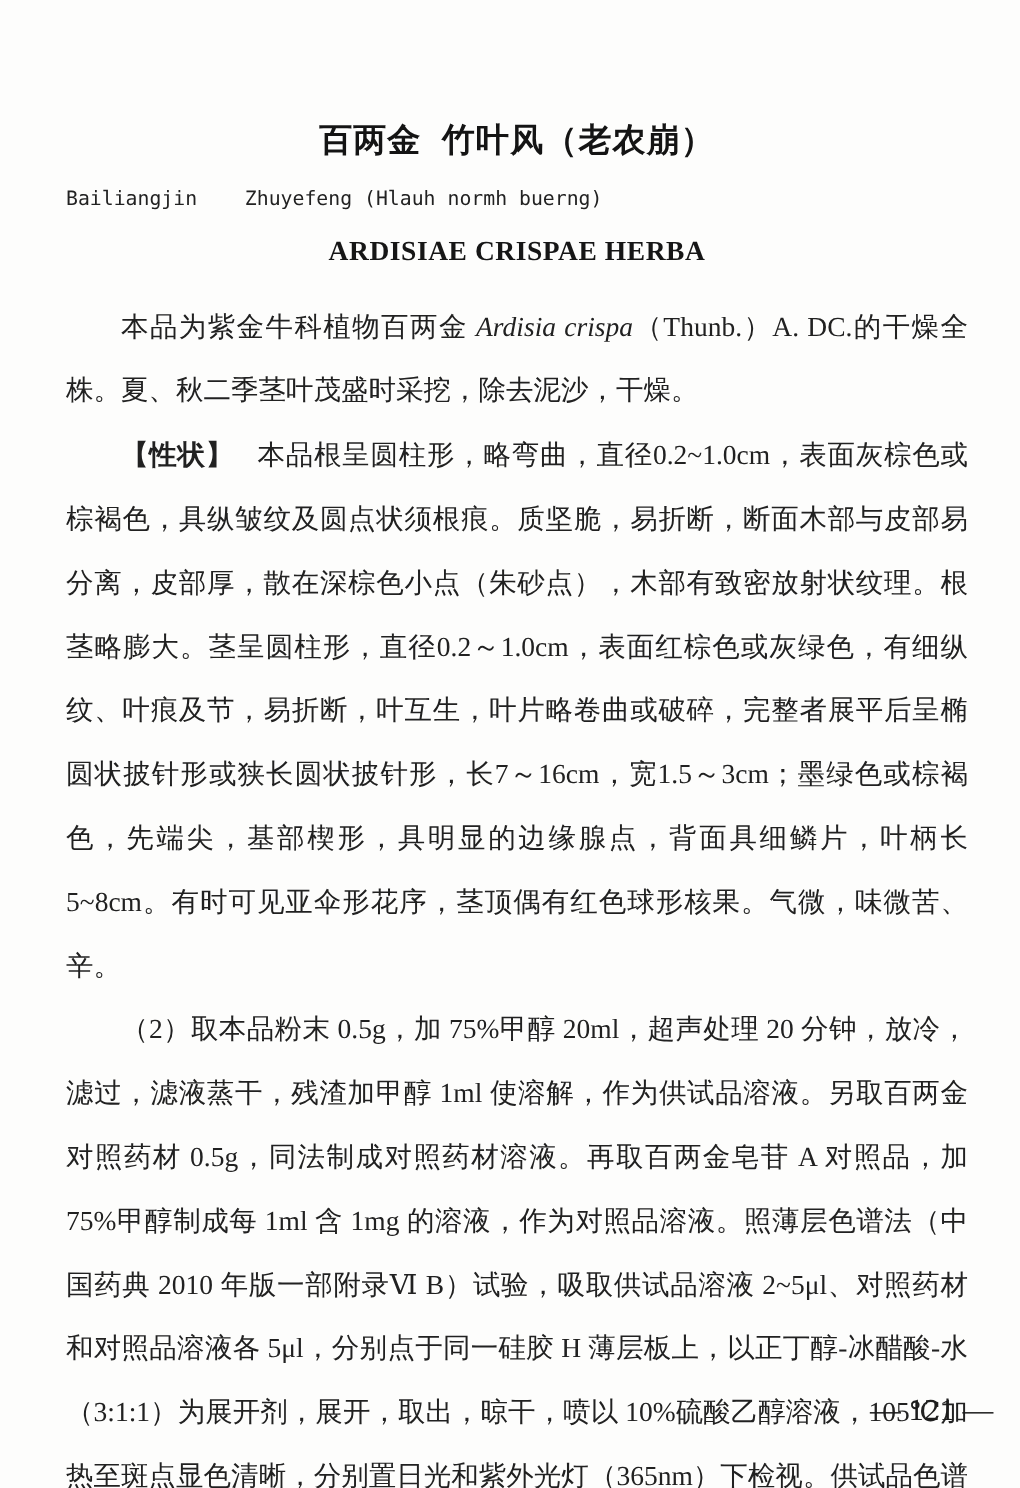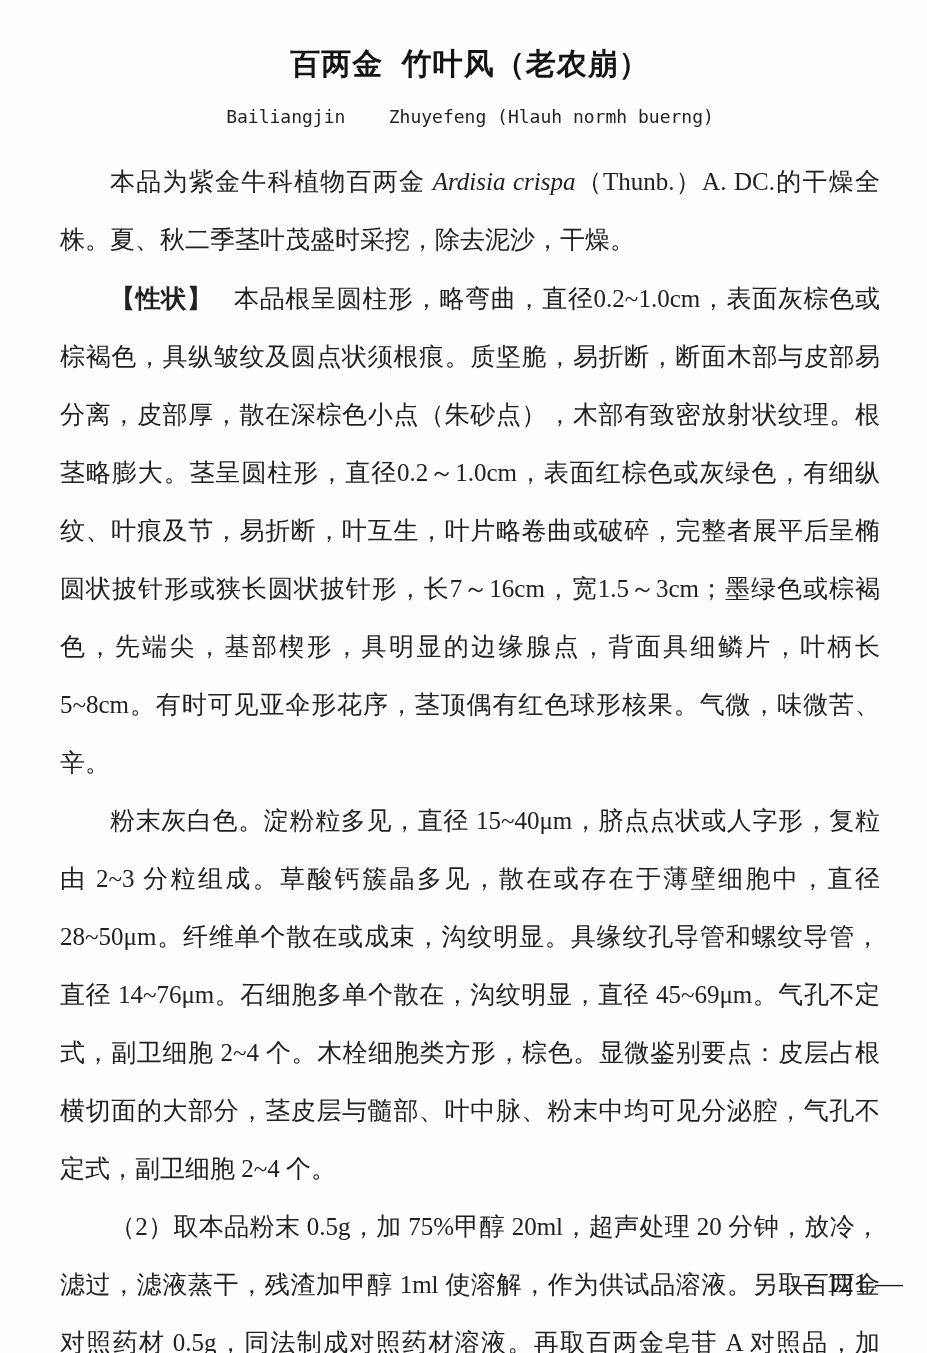--- a/index.html
+++ b/index.html
@@ -17,34 +17,34 @@
     width: 927px;
     height: 1353px;
     box-sizing: border-box;
     overflow: hidden;
     background: #fdfdfc;
   }
   .content {
     margin: 0 47px 0 60px;
   }
   .title-cn {
-    margin: 0;
-    padding-top: 44px;
+    margin: 12px;
+    padding-top: 96px;
     text-align: center;
     font-family: "Liberation Sans", "DejaVu Sans", sans-serif;
     font-weight: 700;
     font-size: 30px;
     line-height: 40px;
     letter-spacing: 1px;
     white-space: pre;
     color: #141414;
   }
   .title-pinyin {
     margin-top: 22px;
-    text-align: center;
+    text-align: left;
     font-family: "DejaVu Sans Mono", "Liberation Mono", monospace;
     font-size: 18px;
     line-height: 22px;
     white-space: pre;
     color: #222222;
   }
   .title-latin {
     margin: 22px 0 0 0;
     text-align: center;
     font-family: "Liberation Serif", "DejaVu Serif", serif;
@@ -89,21 +89,21 @@
     color: #1c1c1c;
   }
 </style>
 </head>
 <body>
 
 <div class="page" style="background: rgb(253, 253, 252);">
   <div class="content">
     <h1 class="title-cn">百两金  竹叶风（老农崩）</h1>
     <div class="title-pinyin">Bailiangjin    Zhuyefeng (Hlauh normh buerng)</div>
+    <h2 class="title-latin">ARDISIAE CRISPAE HERBA</h2>
     <div class="body-text" style="color: rgb(33, 33, 33);">
         <p class="para"><span class="seg-normal">本品为紫金牛科植物百两金 </span><span class="seg-italic">Ardisia crispa</span><span class="seg-normal">（Thunb.）A. DC.的干燥全株。夏、秋二季茎叶茂盛时采挖，除去泥沙，干燥。</span></p>
         <p class="para"><span class="seg-label">【性状】</span><span class="seg-normal">本品根呈圆柱形，略弯曲，直径0.2~1.0cm，表面灰棕色或棕褐色，具纵皱纹及圆点状须根痕。质坚脆，易折断，断面木部与皮部易分离，皮部厚，散在深棕色小点（朱砂点），木部有致密放射状纹理。根茎略膨大。茎呈圆柱形，直径0.2～1.0cm，表面红棕色或灰绿色，有细纵纹、叶痕及节，易折断，叶互生，叶片略卷曲或破碎，完整者展平后呈椭圆状披针形或狭长圆状披针形，长7～16cm，宽1.5～3cm；墨绿色或棕褐色，先端尖，基部楔形，具明显的边缘腺点，背面具细鳞片，叶柄长5~8cm。有时可见亚伞形花序，茎顶偶有红色球形核果。气微，味微苦、辛。</span></p>
-        <p class="para"><span class="seg-normal">粉末灰白色。淀粉粒多见，直径 15~40μm，脐点点状或人字形，复粒由 2~3 分粒组成。草酸钙簇晶多见，散在或存在于薄壁细胞中，直径 28~50μm。纤维单个散在或成束，沟纹明显。具缘纹孔导管和螺纹导管，直径 14~76μm。石细胞多单个散在，沟纹明显，直径 45~69μm。气孔不定式，副卫细胞 2~4 个。木栓细胞类方形，棕色。显微鉴别要点：皮层占根横切面的大部分，茎皮层与髓部、叶中脉、粉末中均可见分泌腔，气孔不定式，副卫细胞 2~4 个。</span></p>
         <p class="para"><span class="seg-normal">（2）取本品粉末 0.5g，加 75%甲醇 20ml，超声处理 20 分钟，放冷，滤过，滤液蒸干，残渣加甲醇 1ml 使溶解，作为供试品溶液。另取百两金对照药材 0.5g，同法制成对照药材溶液。再取百两金皂苷 A 对照品，加 75%甲醇制成每 1ml 含 1mg 的溶液，作为对照品溶液。照薄层色谱法（中国药典 2010 年版一部附录Ⅵ B）试验，吸取供试品溶液 2~5μl、对照药材和对照品溶液各 5μl，分别点于同一硅胶 H 薄层板上，以正丁醇-冰醋酸-水（3:1:1）为展开剂，展开，取出，晾干，喷以 10%硫酸乙醇溶液，105℃加热至斑点显色清晰，分别置日光和紫外光灯（365nm）下检视。供试品色谱中，在与对</span></p>
       </div>
   </div>
   <div class="page-number">— 121 —</div>
 </div>
 
 </body></html>

